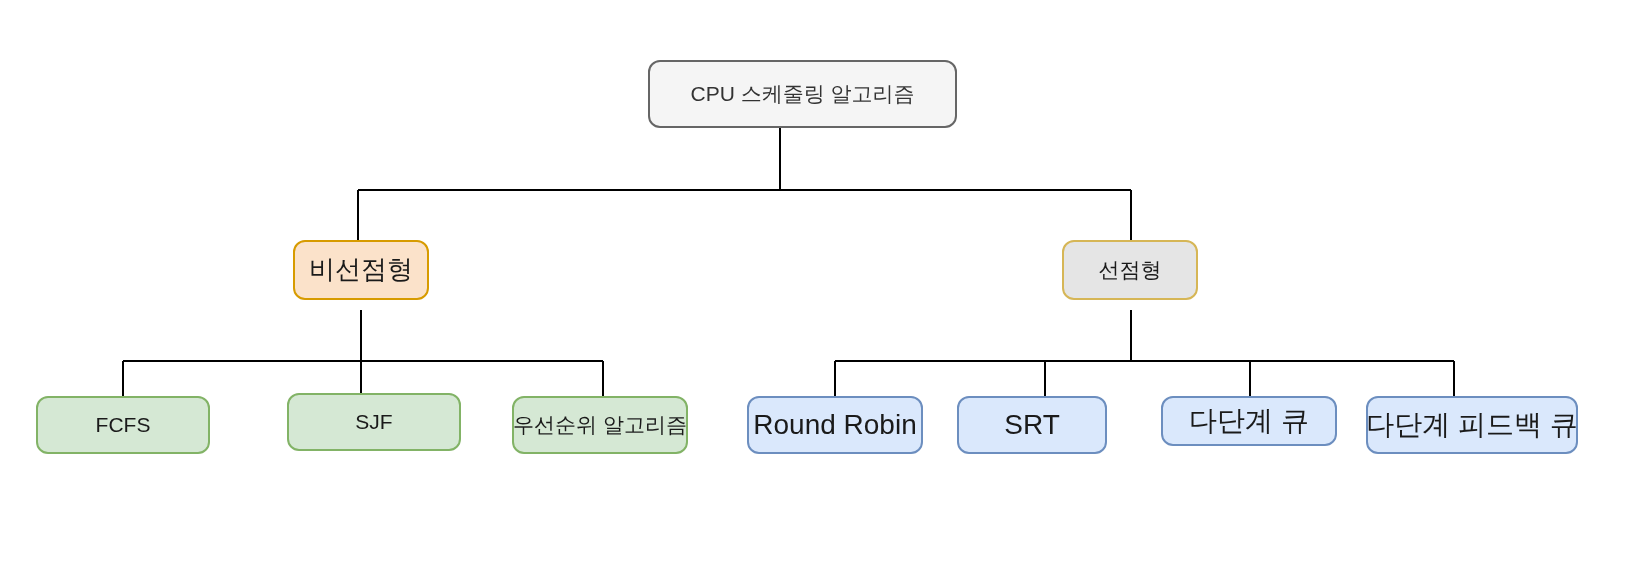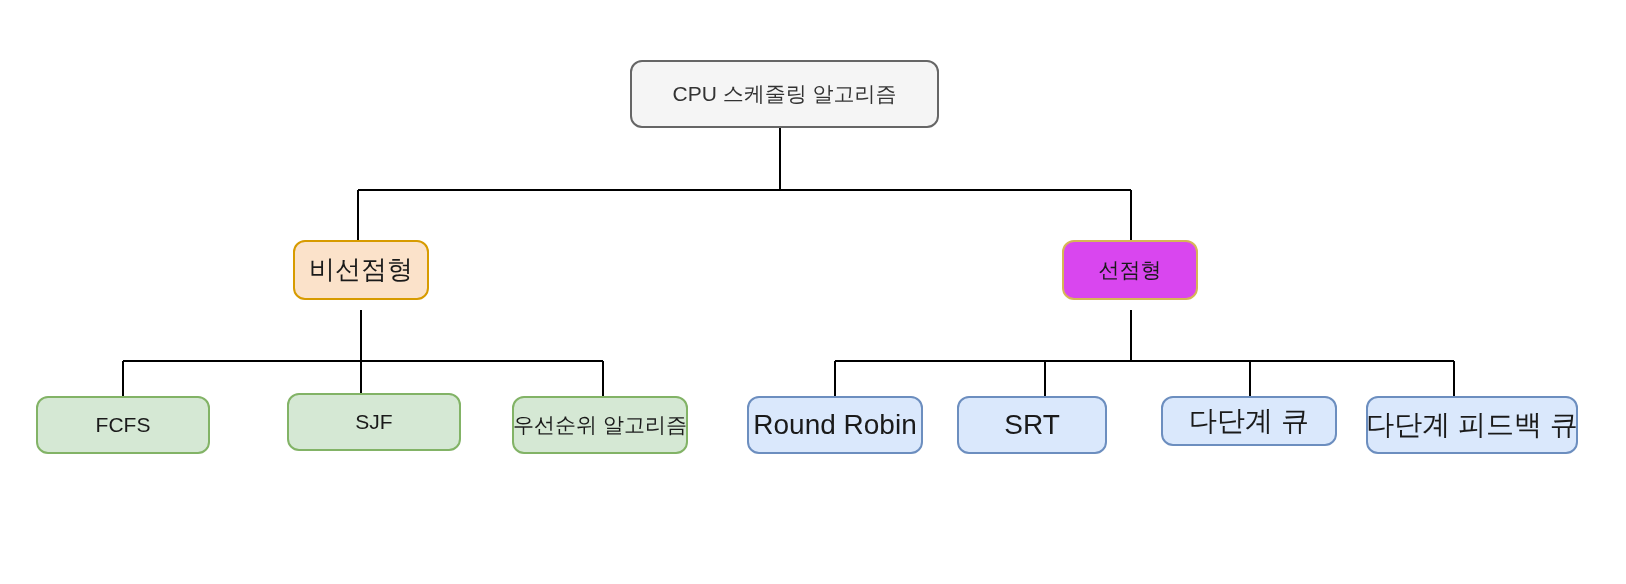--- a/index.html
+++ b/index.html
@@ -55,21 +55,21 @@
   }
   
   .node--orange {
     background: #fbe2ca;
     border-color: #d79b00;
     color: #1a1a1a;
     font-size: 26px;
   }
   
   .node--yellow {
-    background: #d946ef;
+    background: #e5e5e5;
     border-color: #d6b656;
     color: #1a1a1a;
     font-size: 21px;
   }
   
   .node--green {
     background: #d5e8d4;
     border-color: #82b366;
     color: #1a1a1a;
     font-size: 21px;
@@ -110,21 +110,21 @@
 
       <path d="M 835 361 L 1454 361"></path>
 
       <path d="M 835 361 L 835 396"></path>
       <path d="M 1045 361 L 1045 396"></path>
       <path d="M 1250 361 L 1250 396"></path>
       <path d="M 1454 361 L 1454 396"></path>
     </g>
   </svg>
 
-  <div class="node node--root" style="left:630px; top:60px; width:309px; height:68px;">
+  <div class="node node--root" style="left:648px; top:60px; width:309px; height:68px;">
     <span class="node-label">CPU 스케줄링 알고리즘</span>
   </div>
 
   <div class="node node--orange" style="left:293px; top:240px; width:136px; height:60px;">
     <span class="node-label">비선점형</span>
   </div>
 
   <div class="node node--yellow" style="left:1062px; top:240px; width:136px; height:60px;">
     <span class="node-label">선점형</span>
   </div>

